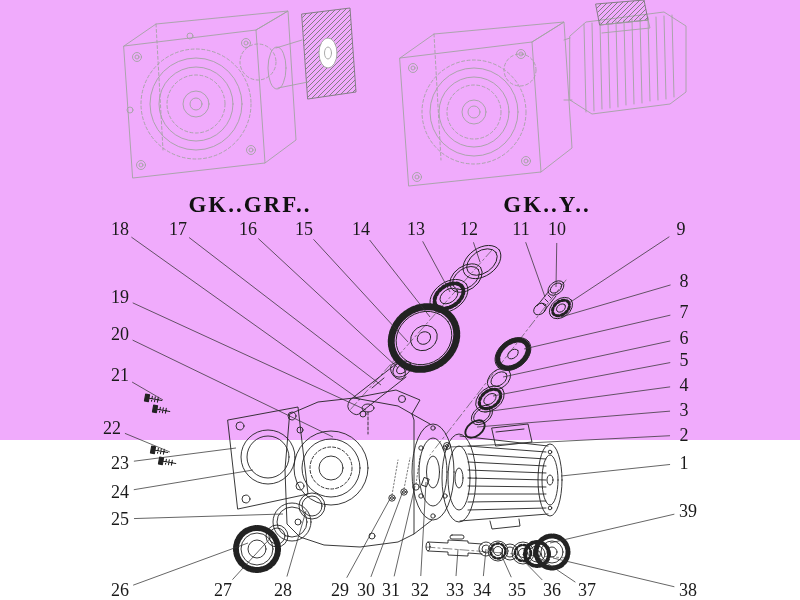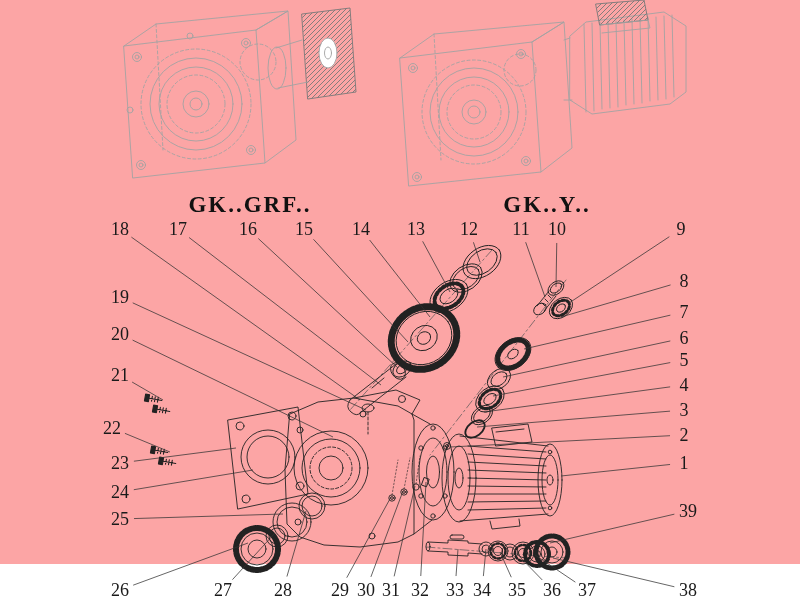--- a/index.html
+++ b/index.html
@@ -1,16 +1,16 @@
 <!DOCTYPE html>
 <html><head>
 <meta charset="utf-8">
 <style>
   html,body{margin:0;padding:0;background:#ffffff;width:800px;height:600px;overflow:hidden;}
-  .page{position:relative;width:800px;height:564px;background:#fca5a5;font-family:"Liberation Serif",serif;}
+  .page{position:relative;width:800px;height:440px;background:#f0abfc;font-family:"Liberation Serif",serif;}
   svg{display:block;}
   .sketch{stroke:#a3a3a3;fill:none;stroke-width:0.9;stroke-linejoin:round;stroke-linecap:round;}
   .sketch .dash{stroke-dasharray:3 2.4;}
   .ink{stroke:#222;fill:none;stroke-width:0.9;stroke-linejoin:round;stroke-linecap:round;}
   .axis{stroke:#555;stroke-width:0.7;stroke-dasharray:9 3 2 3;}
   .leader{stroke:#333;stroke-width:0.75;}
   .callout-num{font-family:"Liberation Serif",serif;font-size:18px;fill:#1a1a1a;text-anchor:middle;}
   .model-label{font-family:"Liberation Serif",serif;font-weight:bold;font-size:23px;letter-spacing:2px;fill:#111;text-anchor:middle;}
   .teeth{stroke-dasharray:2.5 2;}
   .balls{stroke-dasharray:2.4 2.4;}

